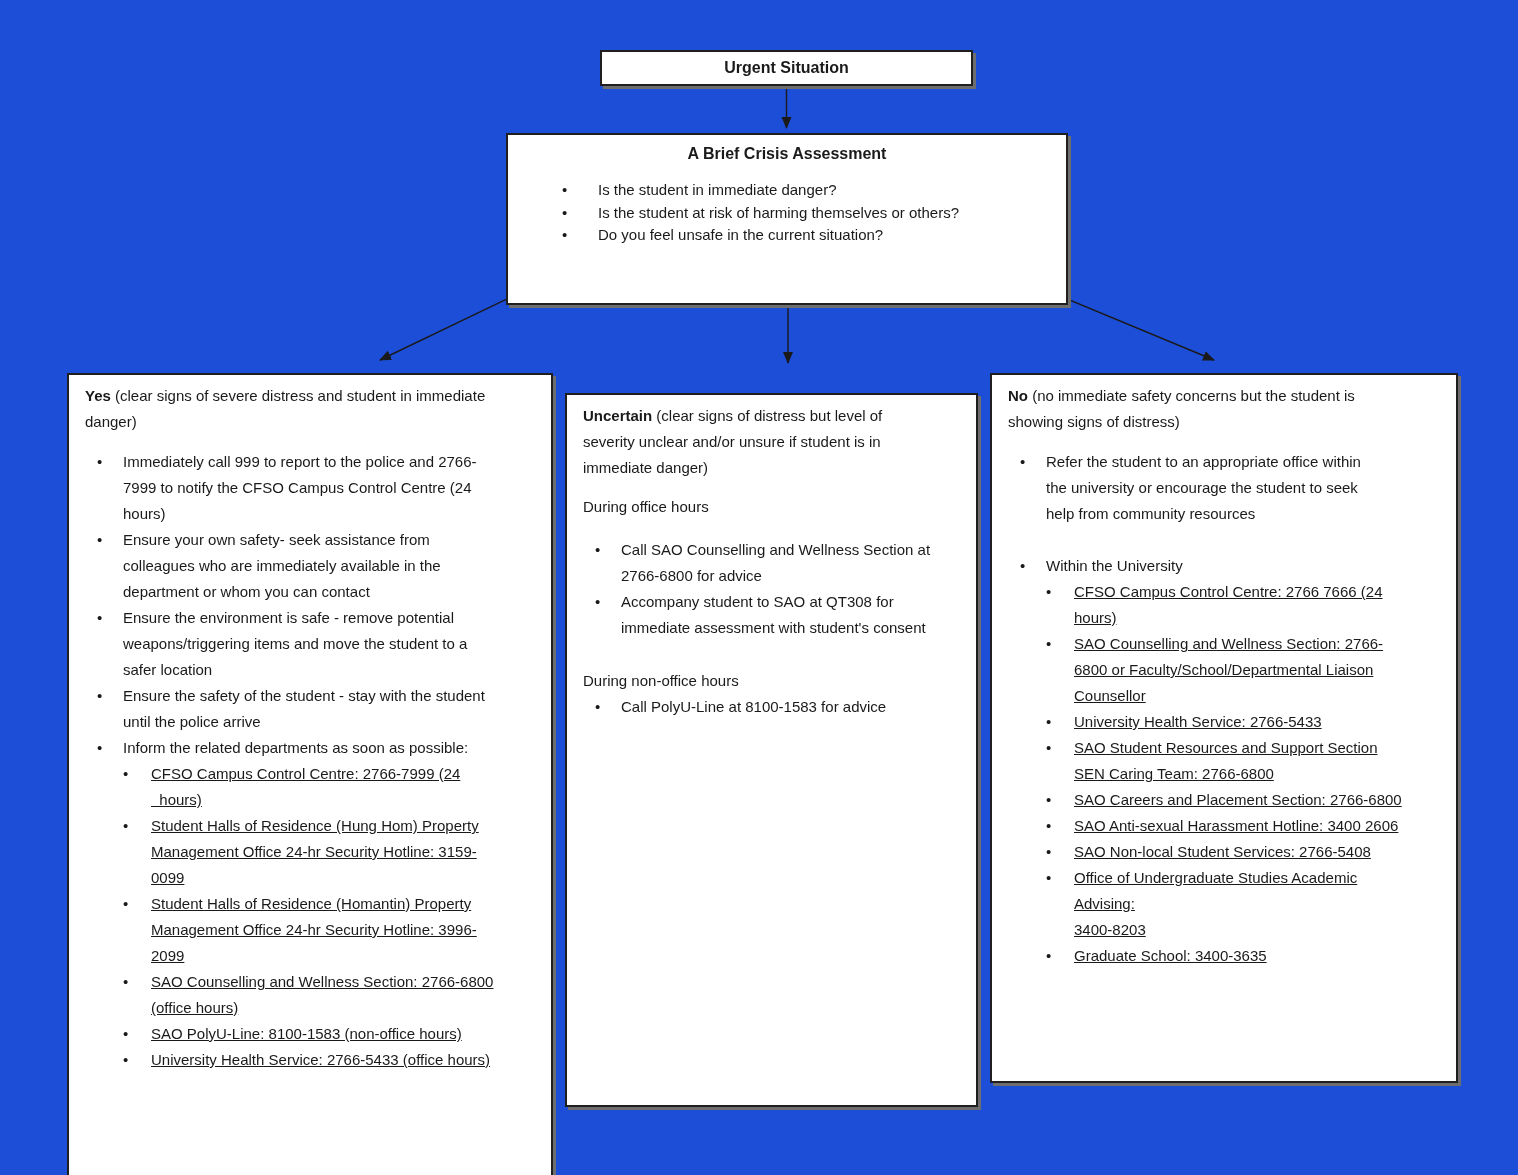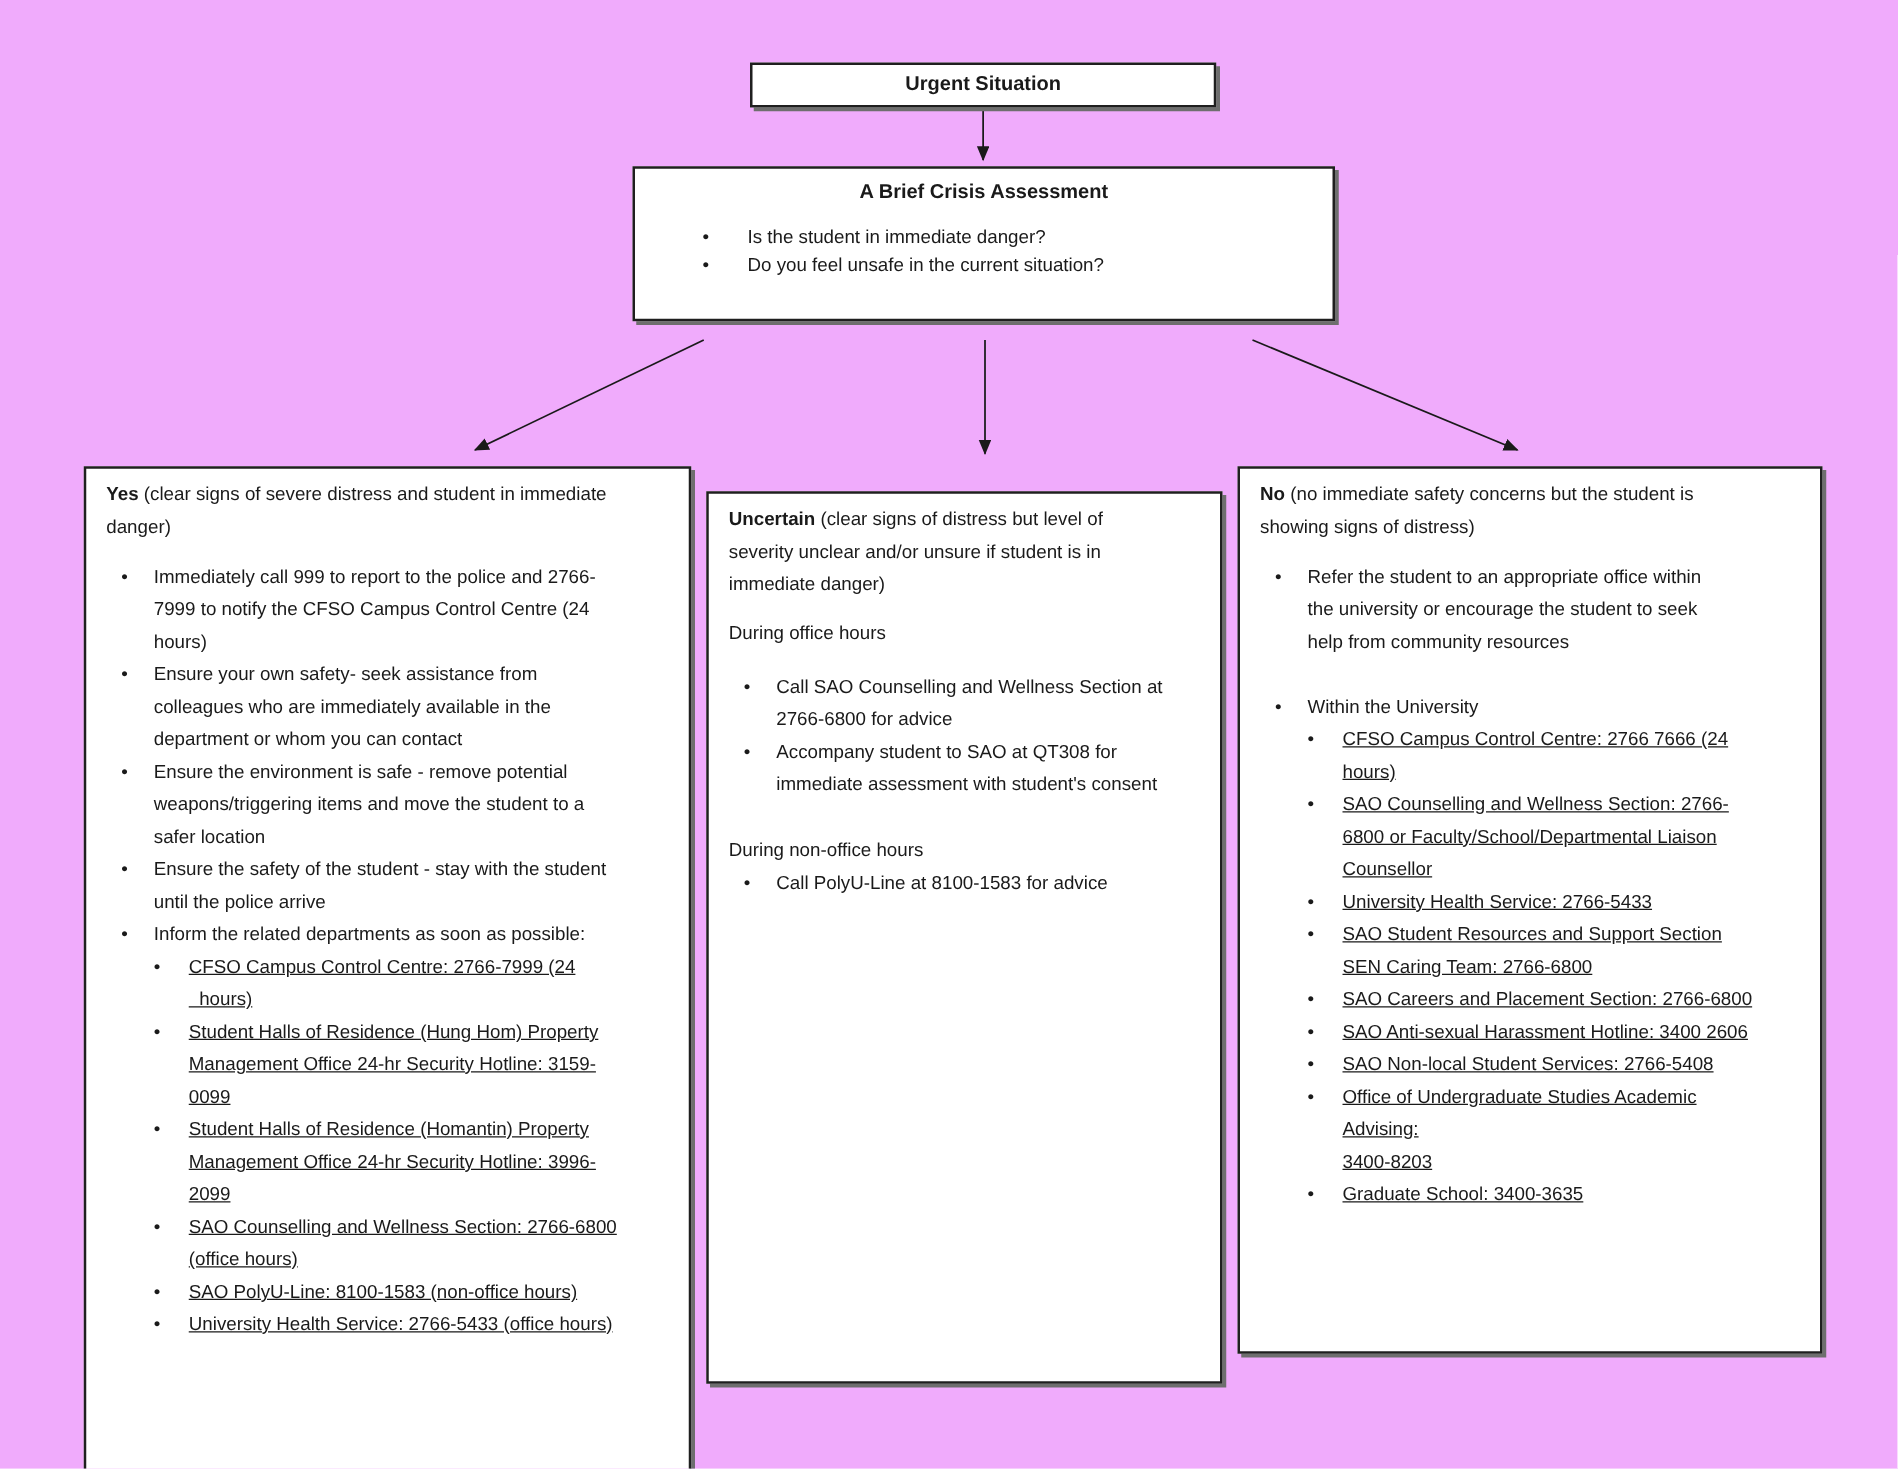--- a/index.html
+++ b/index.html
@@ -4,38 +4,38 @@
 <style>
   * { margin:0; padding:0; box-sizing:border-box; }
   html,body { background:#ffffff; }
   body {
     font-family:"Liberation Sans", sans-serif;
     color:#1a1a1a;
   }
   .canvas {
     position:relative;
     width:1518px; height:1175px;
-    background:#f0abfc;
+    background:#1d4ed8;
     overflow:hidden;
   }
   .fbox {
     position:absolute;
     background:#ffffff;
     border:2px solid #1f1f1f;
     box-shadow:3px 3px 0 #6e6e6e;
   }
   
   .title-box {
     left:600px; top:50px; width:373px; height:36px;
     display:flex; align-items:center; justify-content:center;
   }
   .box-title { font-size:16px; font-weight:bold; }
   
   .assess-box {
-    left:506px; top:133px; width:562px; height:124px;
+    left:506px; top:133px; width:562px; height:172px;
     padding-top:10px;
   }
   .assess-box .box-title { display:block; text-align:center; }
   .qlist { list-style:none; margin:16px 0 0 54px; }
   .qlist li {
     position:relative; padding-left:36px;
     font-size:15px; line-height:22.5px;
   }
   .qlist li::before { content:"\2022"; position:absolute; left:0; }
   
@@ -79,20 +79,21 @@
   </svg>
 
   <div class="fbox title-box">
     <span class="box-title">Urgent Situation</span>
   </div>
 
   <div class="fbox assess-box">
     <span class="box-title">A Brief Crisis Assessment</span>
     <ul class="qlist">
       <li><span class="txt">Is the student in immediate danger?</span></li>
+      <li><span class="txt">Is the student at risk of harming themselves or others?</span></li>
       <li><span class="txt">Do you feel unsafe in the current situation?</span></li>
     </ul>
   </div>
 
   <div class="fbox branch branch-yes">
     <p class="branch-hdr"><b class="kw">Yes</b> <span class="txt">(clear signs of severe distress and student in immediate
 danger)</span></p>
     <ul class="blist mt14">
       <li><span class="txt">Immediately call 999 to report to the police and 2766-
 7999 to notify the CFSO Campus Control Centre (24

